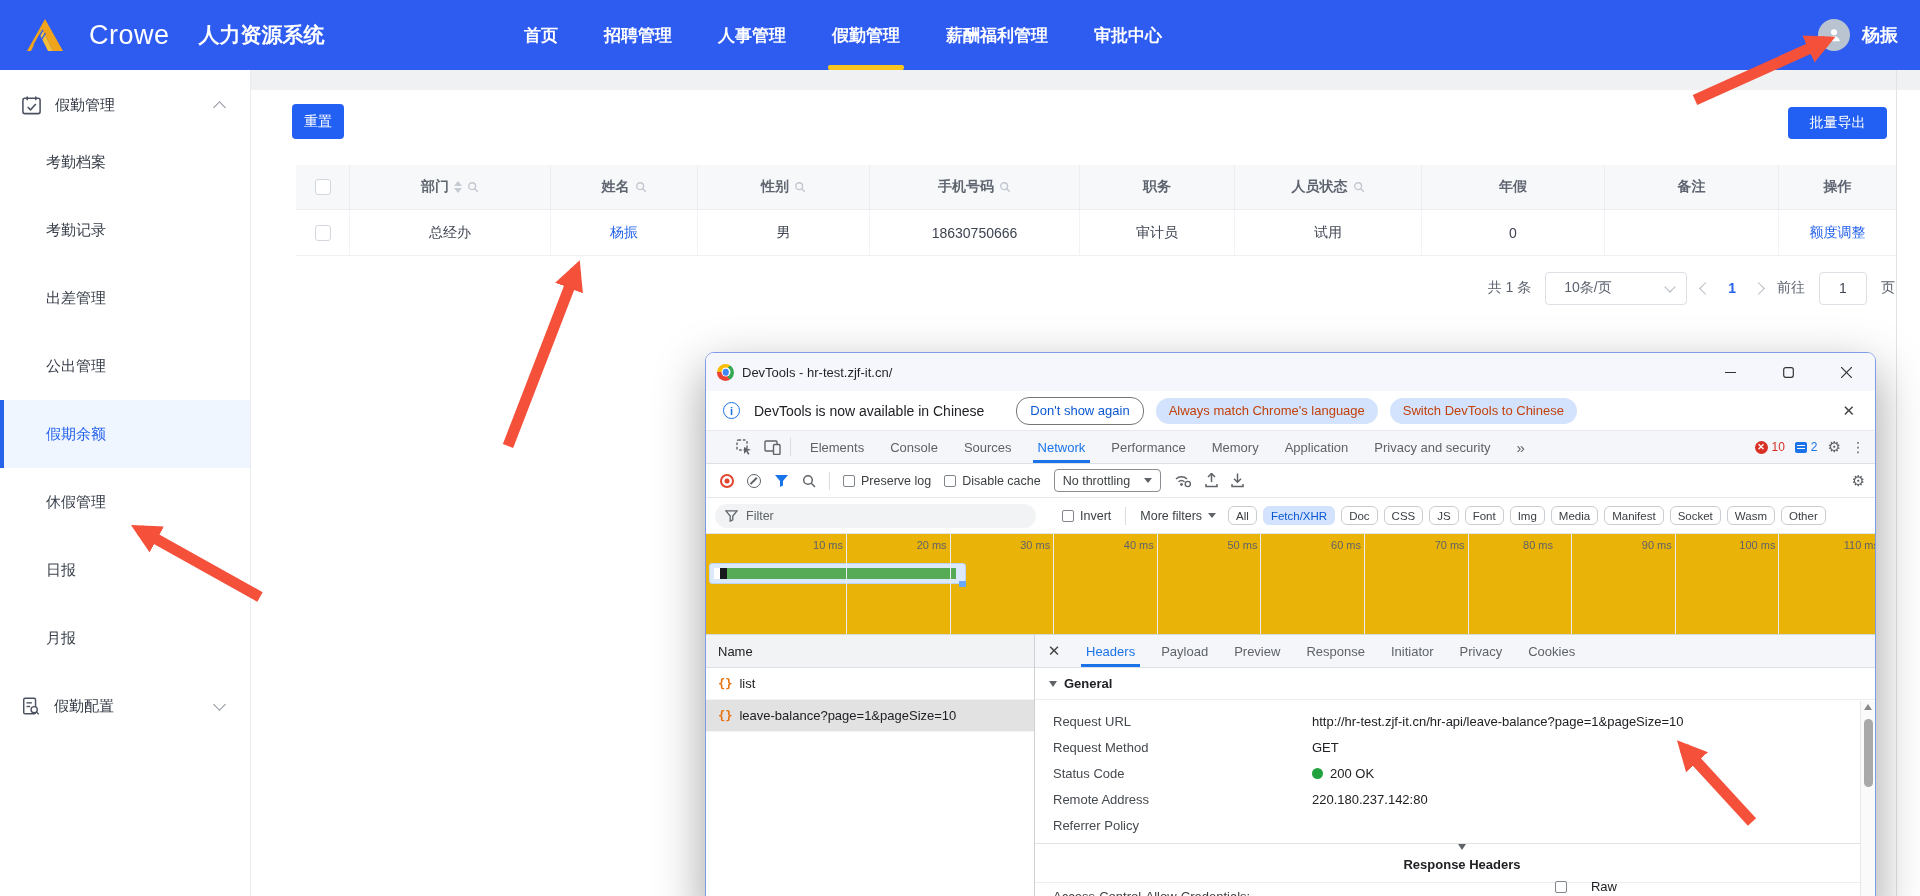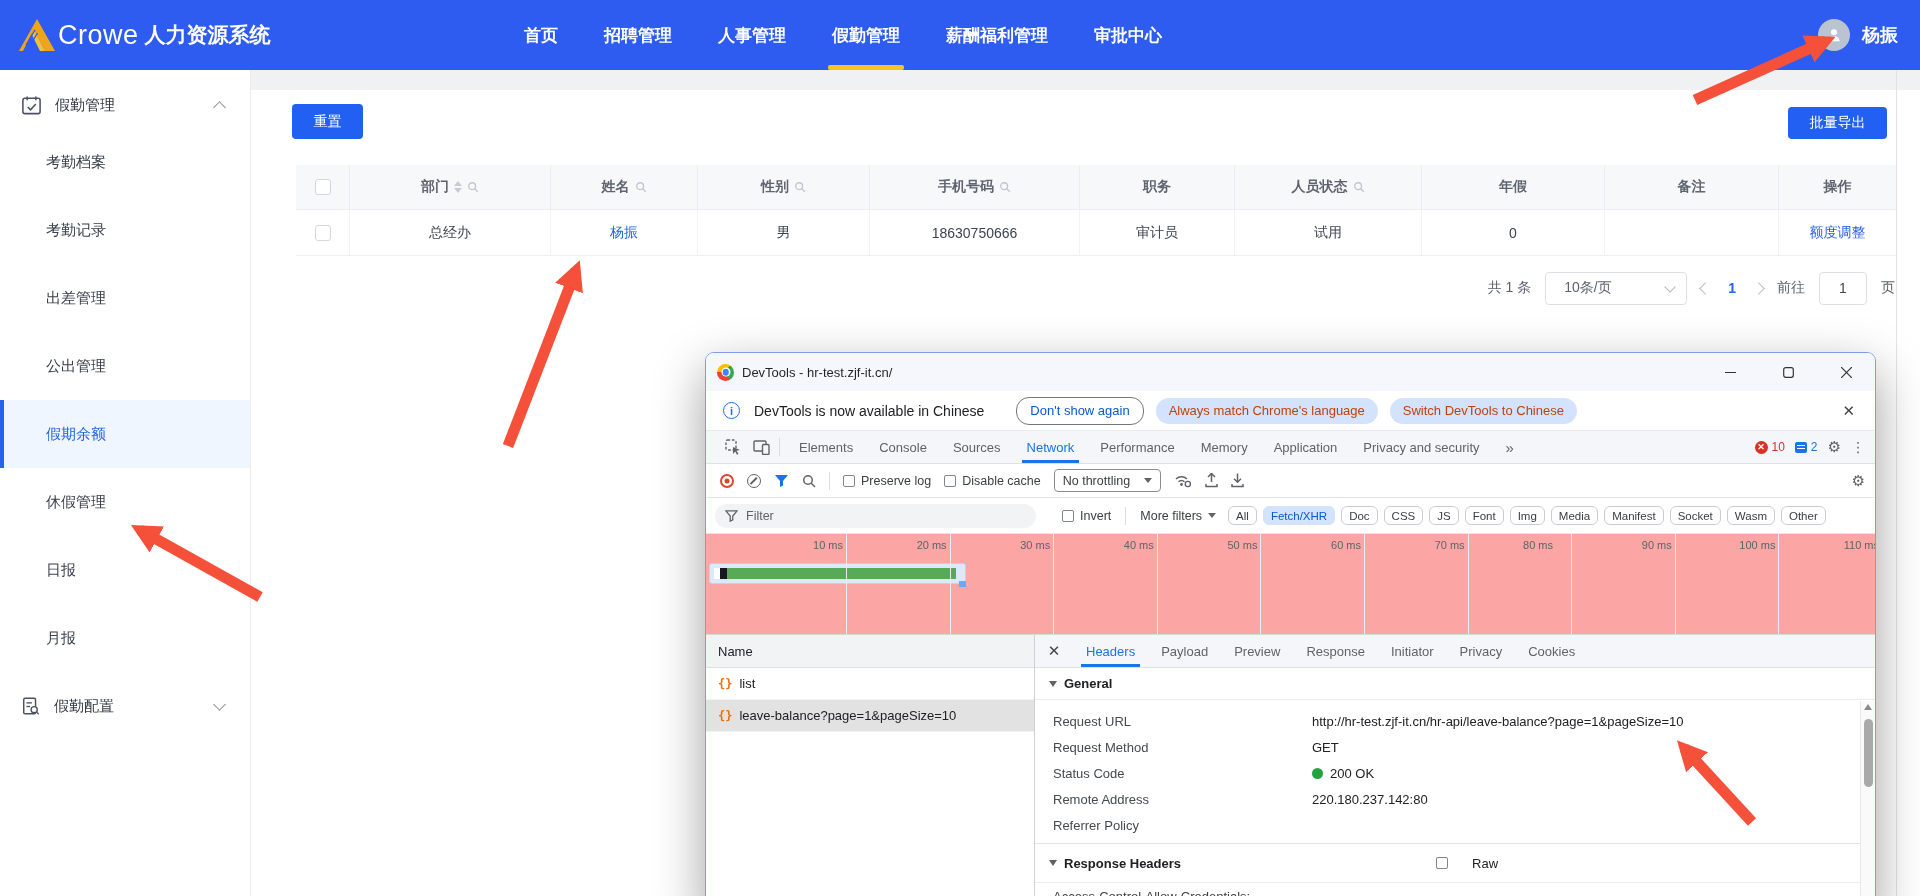--- a/index.html
+++ b/index.html
@@ -2,21 +2,21 @@
 <html><head>
 <meta charset="utf-8">
 <style>
   * { box-sizing: border-box; margin: 0; padding: 0; }
   html,body { width:1920px; height:896px; overflow:hidden; }
   body { font-family:"Liberation Sans", sans-serif; background:#fff; position:relative; }
   .page { position:absolute; inset:0; width:1920px; height:896px; overflow:hidden; }
 
   
   .navbar { position:absolute; left:0; top:0; width:1920px; height:70px; background:#2e5bf0; display:flex; align-items:center; z-index:5; }
-  .brand-wrap { display:flex; align-items:center; gap:2px; padding-left:18px; }
+  .brand-wrap { display:flex; align-items:center; gap:25px; padding-left:26px; }
   .brand { color:#fff; font-size:27px; font-weight:500; letter-spacing:.5px; }
   .app-title { color:#fff; font-size:21px; font-weight:700; margin-left:4px; }
   .nav-menu { position:absolute; left:524px; top:0; height:70px; display:flex; align-items:stretch; gap:46px; }
   .nav-item { position:relative; display:flex; align-items:center; color:#ffffff; font-size:17px; font-weight:600; cursor:pointer; white-space:nowrap; }
   .nav-item.active::after { content:""; position:absolute; left:-4px; right:-4px; bottom:0; height:5px; background:#f7c51e; border-radius:2px; }
   .nav-user { position:absolute; right:22px; top:0; height:70px; display:flex; align-items:center; gap:12px; }
   .avatar { width:32px; height:32px; border-radius:50%; background:#b9c4d0; display:flex; align-items:center; justify-content:center; }
   .nav-user-name { color:#fff; font-size:18px; font-weight:700; }
 
   
@@ -28,21 +28,21 @@
   .chev.down { transform:rotate(45deg); margin-top:-3px; }
   .side-item { height:68px; display:flex; align-items:center; padding-left:46px; font-size:15px; color:#3a414c; cursor:pointer; position:relative; }
   .side-item.active { background:#f0f6ff; color:#2563eb; }
   .side-item.active::before { content:""; position:absolute; left:0; top:0; bottom:0; width:4px; background:#2563eb; }
 
   .top-strip { position:absolute; left:251px; top:70px; right:0; height:20px; background:#f0f1f3; }
   .right-edge-line { position:absolute; left:1896px; top:70px; bottom:0; border-left:1px solid #e3e3e5; }
 
   
   .btn-primary { position:absolute; background:#2160f3; color:#fff; font-size:14px; border:none; border-radius:4px; display:flex; align-items:center; justify-content:center; cursor:pointer; font-family:inherit; }
-  #btn-reset { left:292px; top:104px; width:71px; height:35px; }
+  #btn-reset { left:292px; top:104px; width:52px; height:35px; }
   #btn-export { left:1788px; top:107px; width:99px; height:32px; }
 
   
   .emp-table { position:absolute; left:296px; top:165px; width:1600px; font-size:14px; }
   .t-grid { display:grid; grid-template-columns:54px 201px 147px 172px 210px 155px 187px 183px 174px 117px; }
   .thead { background:#f7f8fa; height:45px; }
   .th-cell { display:flex; align-items:center; justify-content:center; gap:5px; color:#5f6570; font-weight:700; border-bottom:1px solid #ebedf1; border-right:1px solid #ebedf1; height:45px; }
   .th-cell:last-child { border-right:none; }
   .td-cell { display:flex; align-items:center; justify-content:center; color:#3d4350; height:46px; border-bottom:1px solid #eef0f4; border-right:1px solid #f2f3f6; }
   .td-cell:last-child { border-right:none; }
@@ -73,21 +73,21 @@
   .chrome-logo::before { content:""; position:absolute; left:50%; top:50%; width:9px; height:9px; transform:translate(-50%,-50%); background:#fff; border-radius:50%; }
   .chrome-logo::after { content:""; position:absolute; left:50%; top:50%; width:6.5px; height:6.5px; transform:translate(-50%,-50%); background:#4285f4; border-radius:50%; }
 
   .dt-infobar { height:40px; flex:0 0 auto; display:flex; align-items:center; gap:14px; padding:0 14px 0 17px; border-bottom:1px solid #e8eaed; background:#fff; font-size:14px; color:#202124; }
   .info-i { width:17px; height:17px; border-radius:50%; border:1.6px solid #1a73e8; color:#1a73e8; font-size:11px; font-weight:700; display:flex; align-items:center; justify-content:center; flex:0 0 auto; }
   .pill { height:26px; border-radius:13px; display:flex; align-items:center; padding:13px 13px; font-size:13px; cursor:pointer; white-space:nowrap; }
   .pill.outline { border:1px solid #747775; color:#0b57d0; background:#fff; margin-left:18px; }
   .pill.filled { background:#d3e3fd; color:#c2410c; }
   .infobar-close { margin-left:auto; color:#444; font-size:15px; cursor:pointer; padding:0 6px; }
 
-  .dt-tabbar { height:33px; flex:0 0 auto; background:#f4f6fa; border-bottom:1px solid #dde1e6; display:flex; align-items:stretch; padding-left:13px; font-size:13px; color:#5f6368; }
+  .dt-tabbar { height:33px; flex:0 0 auto; background:#f4f6fa; border-bottom:1px solid #dde1e6; display:flex; align-items:stretch; padding-left:24px; font-size:13px; color:#5f6368; }
   .tool-ic { display:flex; align-items:center; justify-content:center; width:28px; cursor:pointer; color:#5f6368; }
   .dt-tab { display:flex; align-items:center; padding:0 13px; cursor:pointer; position:relative; white-space:nowrap; }
   .dt-tab.active { color:#1a73e8; }
   .dt-tab.active::after { content:""; position:absolute; left:8px; right:8px; bottom:0; height:2.6px; background:#1a73e8; }
   .dt-tabbar-right { margin-left:auto; display:flex; align-items:center; gap:10px; padding-right:10px; }
   .badge-err { display:flex; align-items:center; gap:4px; color:#d93025; font-size:12px; }
   .err-circle { width:13px; height:13px; border-radius:50%; background:#d93025; color:#fff; font-size:9px; display:flex; align-items:center; justify-content:center; font-weight:700; }
   .badge-warn { display:flex; align-items:center; gap:4px; color:#1a73e8; font-size:12px; }
   .warn-sq { width:12px; height:11px; border-radius:2px; background:#1a73e8; position:relative; }
   .warn-sq::before { content:""; position:absolute; left:2px; top:3px; width:8px; height:1.5px; background:#fff; box-shadow:0 3px 0 #fff; }
@@ -105,21 +105,21 @@
   .throttle { height:23px; border:1px solid #898d92; border-radius:4px; display:flex; align-items:center; gap:14px; padding:0 8px; cursor:pointer; background:#fff; }
   .tri-dn { width:0; height:0; border-left:4px solid transparent; border-right:4px solid transparent; border-top:5px solid #5f6368; }
   .push-right { margin-left:auto; }
 
   .dt-filterbar { height:36px; flex:0 0 auto; display:flex; align-items:center; padding:0 10px 0 9px; border-bottom:1px solid #e3e6ea; font-size:12.5px; color:#3c4043; background:#fff; }
   .filter-pill { width:321px; height:24px; background:#f1f3f4; border-radius:13px; display:flex; align-items:center; gap:8px; padding:0 10px; color:#5f6368; }
   .chips { display:flex; align-items:center; gap:6px; margin-left:12px; }
   .chip { border:1px solid #c9cdd2; border-radius:6px; padding:2.5px 7px; font-size:11.5px; color:#3c4043; background:#fff; cursor:pointer; white-space:nowrap; }
   .chip.active { background:#d3e3fd; border-color:#d3e3fd; color:#0b57d0; }
 
-  .dt-timeline { height:101px; flex:0 0 auto; position:relative; border-bottom:1px solid #d7dadd; background:#fca5a5; overflow:hidden; }
+  .dt-timeline { height:101px; flex:0 0 auto; position:relative; border-bottom:1px solid #d7dadd; background:#eab308; overflow:hidden; }
   .tick-line { position:absolute; top:0; bottom:0; width:1px; background:#e9edf3; }
   .tick-label { position:absolute; top:5px; width:58px; text-align:right; font-size:11px; color:#5f6368; white-space:nowrap; }
   .tl-selection { position:absolute; left:3px; top:29px; width:257px; height:21px; background:#dce9fb; border:1px solid #bcd3f5; border-radius:3px; }
   .tl-bar { position:absolute; left:8px; top:34px; height:11px; width:242px; background:#57ab57; }
   .tl-bar::before { content:""; position:absolute; left:0; top:0; bottom:0; width:6px; background:#fff; }
   .tl-bar::after { content:""; position:absolute; left:6px; top:0; bottom:0; width:7px; background:#16181c; }
   .tl-bluedot { position:absolute; left:253px; top:47px; width:7px; height:6px; background:#6aa8f8; }
 
   .dt-bottom { flex:1 1 auto; display:flex; min-height:0; }
   .req-panel { width:329px; flex:0 0 auto; border-right:1px solid #cdd0d4; display:flex; flex-direction:column; }
@@ -132,21 +132,21 @@
   .detail-tabs { height:33px; flex:0 0 auto; background:#f4f6fa; border-bottom:1px solid #dde1e6; display:flex; align-items:stretch; font-size:13px; color:#5f6368; }
   .detail-x { width:38px; display:flex; align-items:center; justify-content:center; font-size:15px; color:#444; cursor:pointer; }
   .detail-body { flex:1 1 auto; position:relative; font-size:13px; color:#202124; overflow:hidden; }
   .sec-head { height:32px; display:flex; align-items:center; gap:7px; padding-left:14px; font-weight:700; color:#202124; border-bottom:1px solid #ececec; }
   .disc { width:0; height:0; border-left:4.5px solid transparent; border-right:4.5px solid transparent; border-top:6px solid #5f6368; }
   .kv-row { display:grid; grid-template-columns:259px 1fr; align-items:center; height:26px; padding-left:18px; }
   .kv-label { color:#454a4f; }
   .kv-value { color:#202124; display:flex; align-items:center; gap:7px; }
   .status-dot { width:11px; height:11px; border-radius:50%; background:#23a33f; }
   .sec-sep { border-top:1px solid #e3e3e3; margin-top:5px; }
-  .rh-head { height:38px; display:flex; align-items:center; gap:7px; padding-left:14px; font-weight:700; }
+  .rh-head { height:38px; display:flex; align-items:center; gap:7px; padding-left:14px; font-weight:700;flex-direction:column; }
   .rh-raw { display:flex; align-items:center; gap:24px; font-weight:400; margin-left:248px; }
   .partial-row { padding-left:18px; color:#3c4043; height:22px; display:flex; align-items:flex-start; border-top:1px solid #ececec; padding-top:6px; }
   .dt-scrollbar { position:absolute; right:0; top:33px; bottom:0; width:15px; background:#fafafa; border-left:1px solid #e8e8e8; }
   .dt-scroll-up { position:absolute; top:3px; left:3px; width:0; height:0; border-left:4.5px solid transparent; border-right:4.5px solid transparent; border-bottom:6px solid #8a8a8a; }
   .dt-scroll-thumb { position:absolute; top:18px; left:2.5px; width:9px; height:68px; border-radius:5px; background:#a9a9a9; }
 
   .arrows { position:absolute; inset:0; z-index:50; pointer-events:none; }
 </style>
 </head>
 <body>

